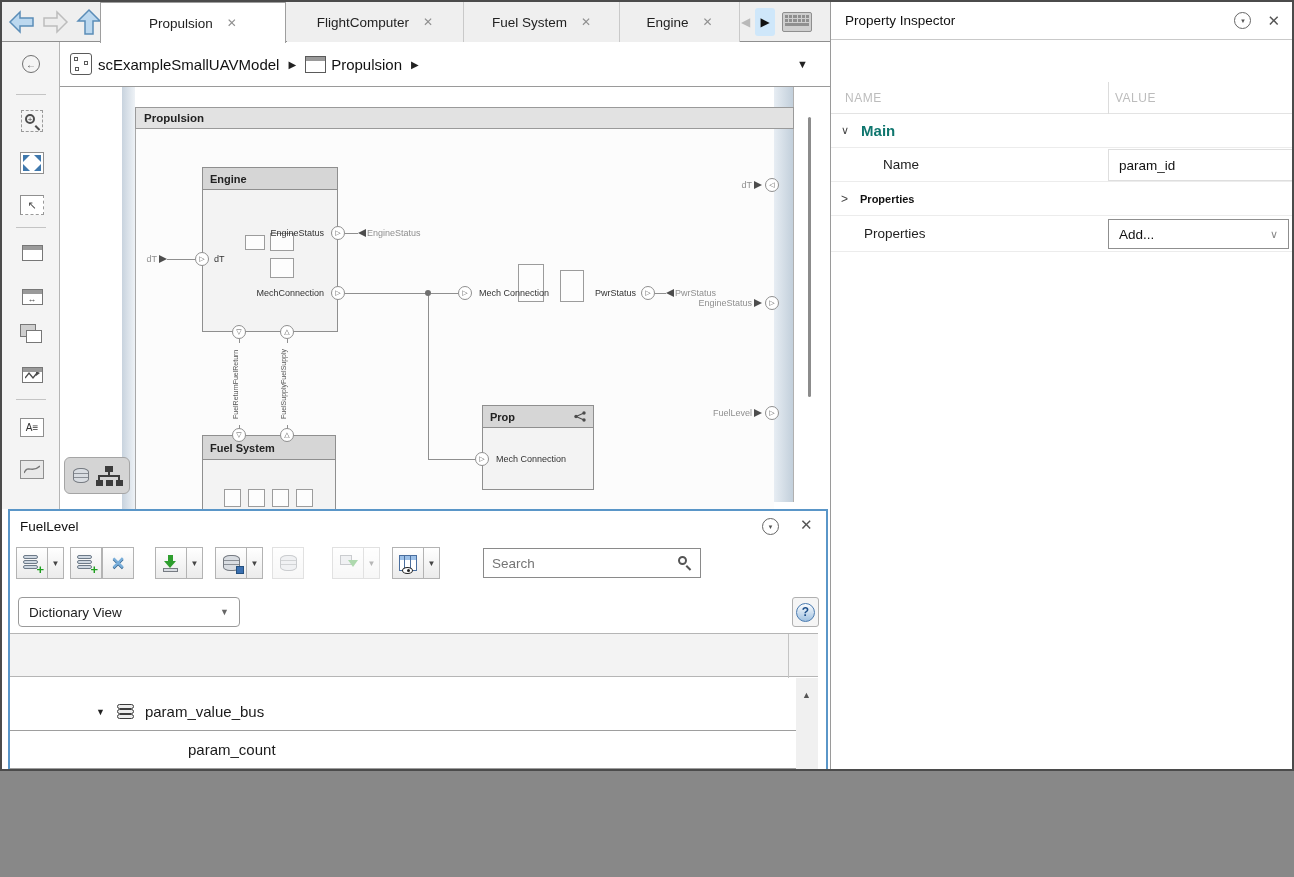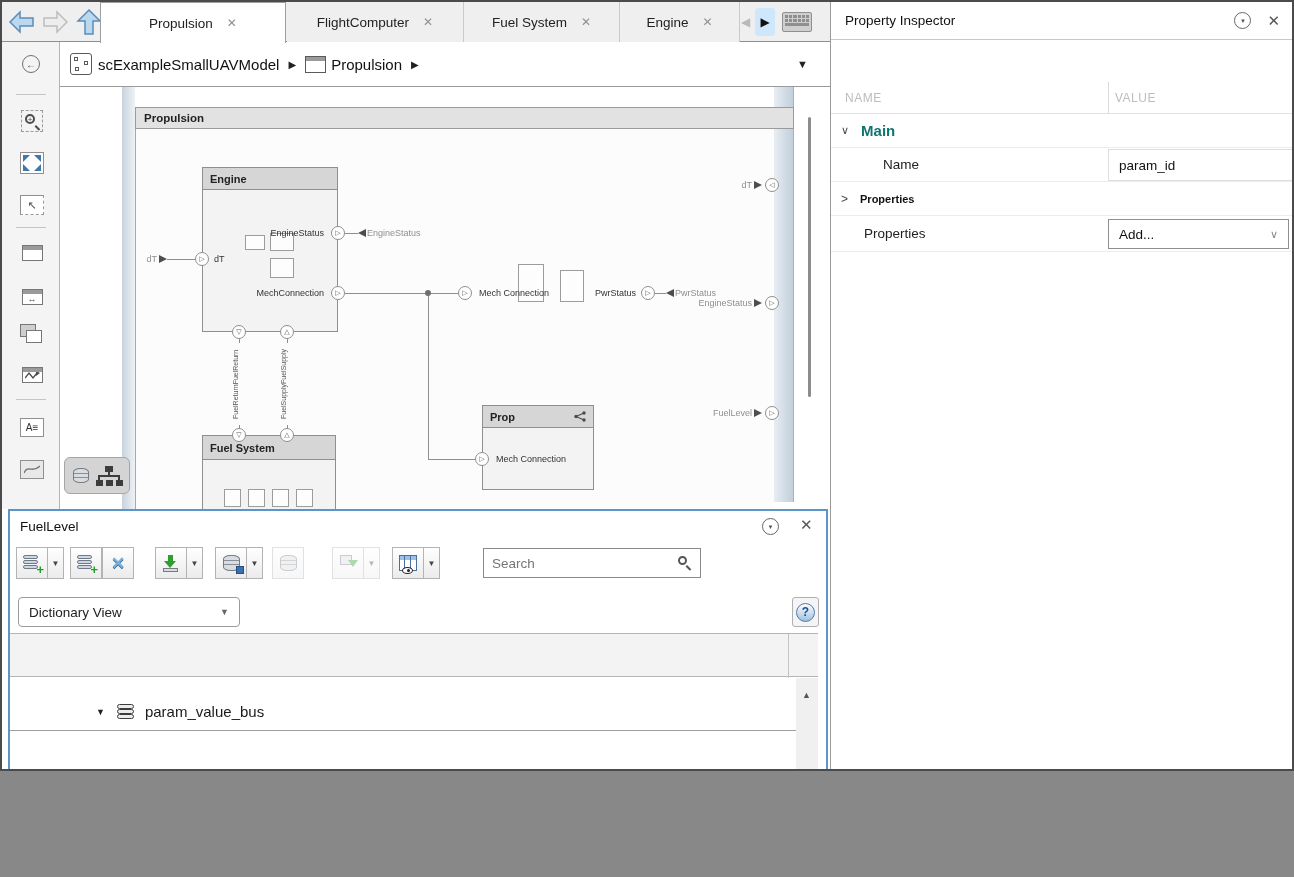--- a/index.html
+++ b/index.html
@@ -461,20 +461,23 @@
 
     <div class="trow" style="top:182px;">
       <span style="margin-left:86px;font-size:9px;color:#222;">▼</span>
       <div class="busicon" style="margin-left:12px;">
           <div style="top:0;"></div>
           <div style="top:5px;"></div>
           <div style="top:10px;"></div>
         </div>
       <span>param_value_bus</span>
     </div>
+    <div class="trow" style="top:220px;">
+      <span style="margin-left:178px;">param_count</span>
+    </div>
     <div class="trow sel" style="top:258px;">
       <span style="margin-left:178px;">param_id</span>
     </div>
 
     <div class="abs" style="left:786px;top:167px;width:22px;height:167px;background:#f0f0f0;">
       <span style="position:absolute;left:6px;top:12px;font-size:9px;color:#555;">▲</span>
       <div style="position:absolute;left:4px;top:92px;width:13px;height:42px;background:#c2c2c2;border-radius:2px;"></div>
       <span style="position:absolute;left:6px;bottom:8px;font-size:9px;color:#555;">▼</span>
     </div>
 

